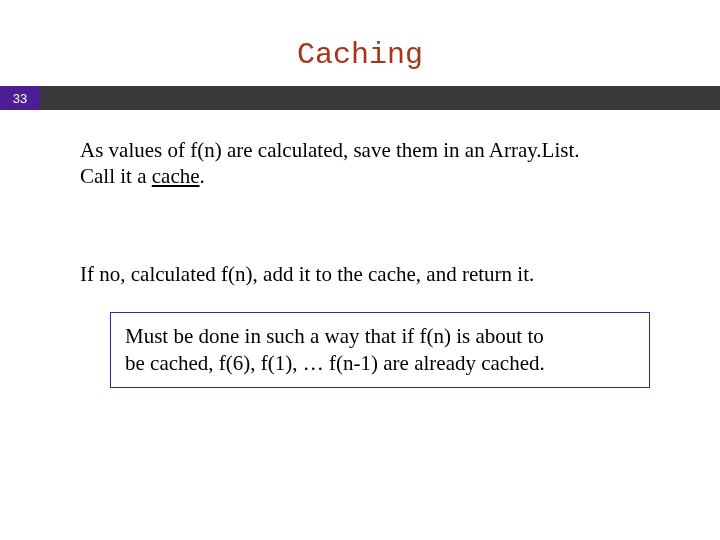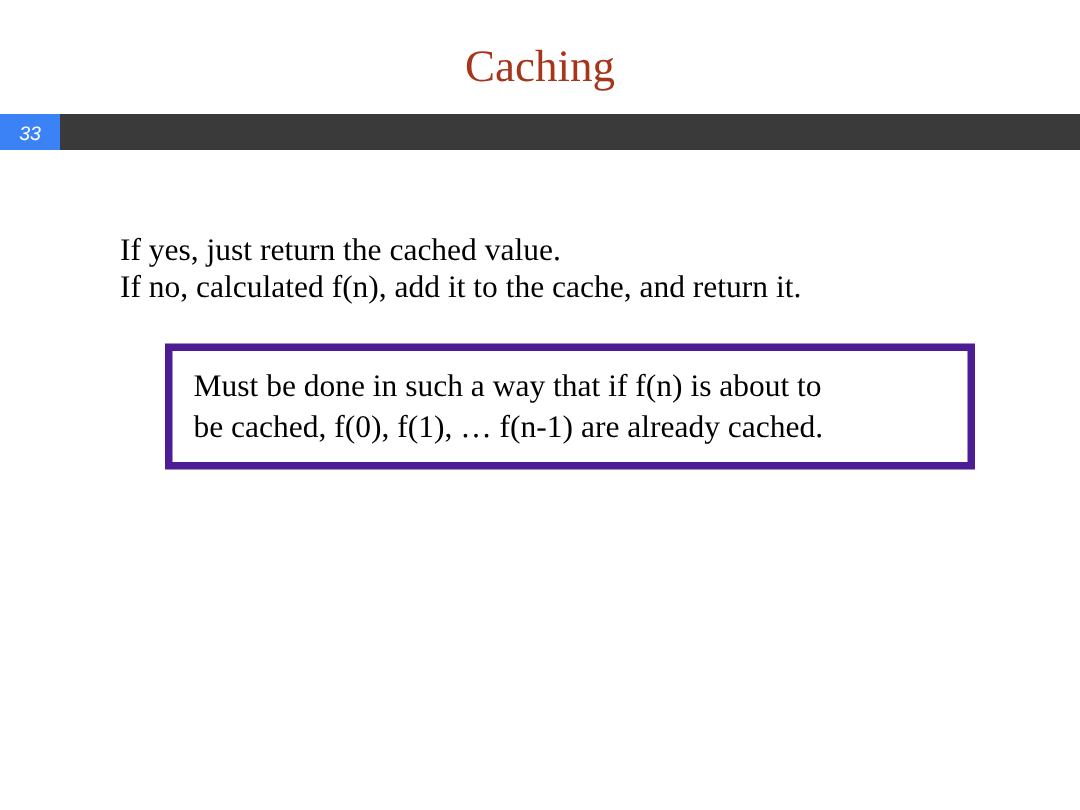--- a/index.html
+++ b/index.html
@@ -16,59 +16,59 @@
     position: relative;
   }
   .title-area {
     padding-top: 28px;
     padding-bottom: 14px;
     text-align: center;
   }
   .title {
     font-size: 30px;
     color: #A6351C;
-    font-family: Liberation Serif, serif;
+    font-family: Liberation Mono, monospace;
     font-weight: normal;
+    margin-top: 10px;
   }
   .band {
     width: 100%;
     height: 24px;
     display: flex;
   }
   .page-box {
     width: 40px;
     height: 24px;
-    background: #3b82f6;
+    background: #4c1d95;
     color: #ffffff;
     font-family: Arial, Helvetica, sans-serif;
     font-size: 13px;
     display: flex;
     align-items: center;
     justify-content: center;
-    font-style: italic;
   }
   .band-rest {
     flex: 1;
     background: #3a3a3a;
   }
   .content {
     padding: 28px 40px 0 80px;
     font-size: 21px;
     color: #000;
     line-height: 1.22;
   }
   .para {
     margin-bottom: 22px;
   }
   .underline {
     text-decoration: underline;
   }
   .boxed {
     margin: 24px 30px 0 30px;
-    border: 5px solid #4c1d95;
+    border: 1px solid #4c1d95;
     padding: 10px 14px;
     font-size: 21px;
     line-height: 1.28;
   }
 </style>
 </head>
 <body>
 
 <div class="slide">
 
@@ -76,27 +76,31 @@
     <h1 class="title">Caching</h1>
   </div>
 
   <div class="band">
     <div class="page-box">33</div>
     <div class="band-rest"></div>
   </div>
 
   <div class="content">
 
+    <div class="para">
+      <span>As values of f(n) are calculated, save them in an Array.List.</span><br>
+      <span>Call it a </span><span class="underline">cache</span><span>.</span>
+    </div>
 
     <div class="para">
       <br>
-      <span>If yes, just return the cached value.</span><br>
+      <br>
       <span>If no, calculated f(n), add it to the cache, and return it.</span>
     </div>
 
     <div class="boxed">
       <span>Must be done in such a way that if f(n) is about to</span><br>
-      <span>be cached, f(0), f(1), … f(n-1) are already cached.</span>
+      <span>be cached, f(6), f(1), … f(n-1) are already cached.</span>
     </div>
 
   </div>
 
 </div>
 
 </body></html>

